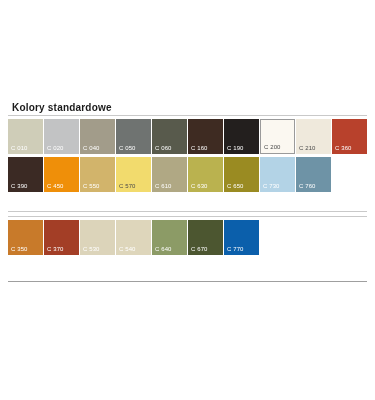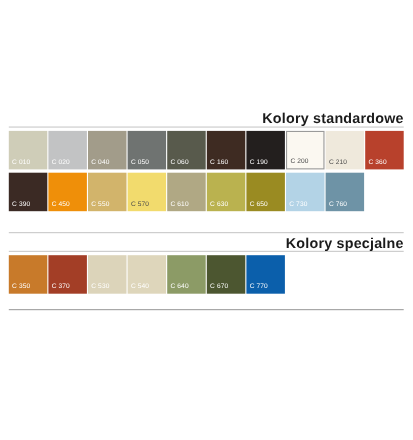--- a/index.html
+++ b/index.html
@@ -20,28 +20,27 @@
     background: #ffffff;
     box-sizing: border-box;
     padding: 0 8px;
   }
   .section {
     position: absolute;
     left: 8px;
     right: 8px;
   }
   .section-heading {
-    font-size: 13px;
+    font-size: 10px;
     font-weight: bold;
     color: #1b1b1b;
     letter-spacing: 0.2px;
     line-height: 9px;
-    margin: 0 0 3px 18px;
+    margin: 0 0 3px 4px;
     white-space: nowrap;
-    text-align: right;
   }
   .rule {
     height: 0;
     border-top: 1px solid #c9c9c9;
     width: 100%;
     margin: 0;
   }
   .rule-bottom {
     border-top: 1px solid #9f9f9f;
   }
@@ -146,21 +145,20 @@
         <span class="swatch-label label-light">C 760</span>
       </div>
     </div>
   </div>
 
   <div class="section" style="top:211px;">
     <div class="rule"></div>
   </div>
 
   <div class="section" style="top:216px;">
-    <div class="section-heading">Kolory specjalne</div>
     <div class="rule"></div>
 
     <div class="swatch-row">
       <div class="swatch" style="background:#c87a2a;">
         <span class="swatch-label label-light">C 350</span>
       </div>
       <div class="swatch" style="background:#a33e26;">
         <span class="swatch-label label-light">C 370</span>
       </div>
       <div class="swatch" style="background:#dcd4ba;">

